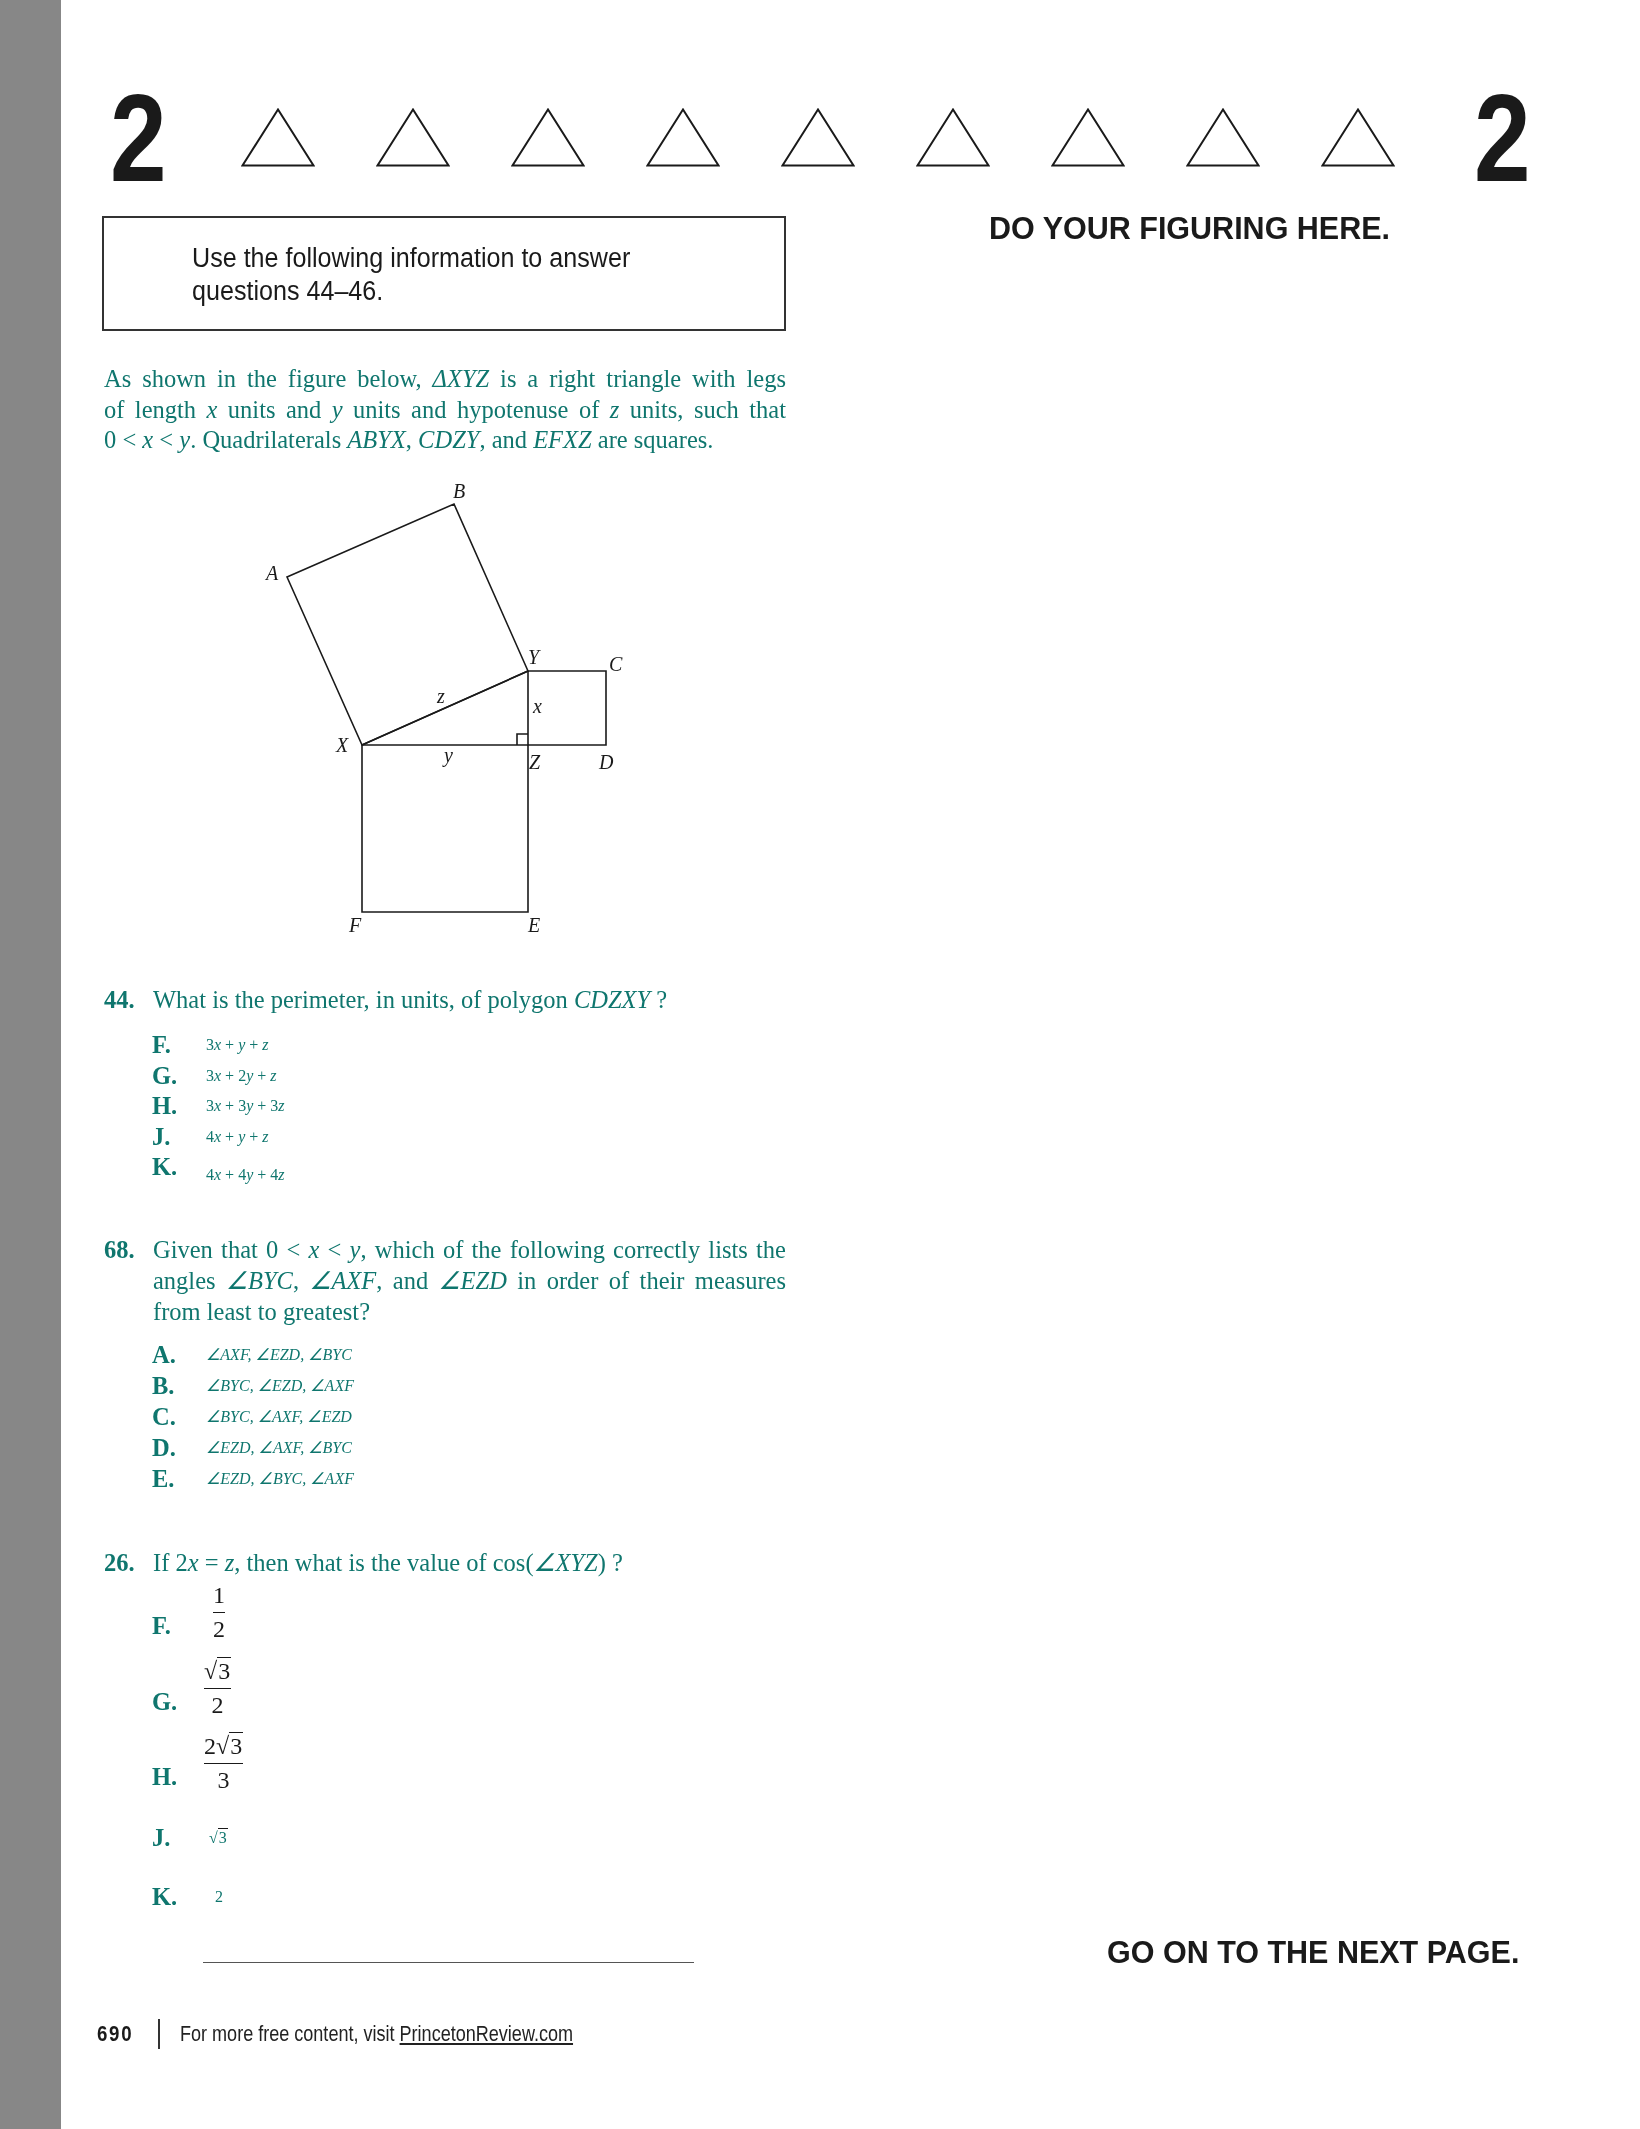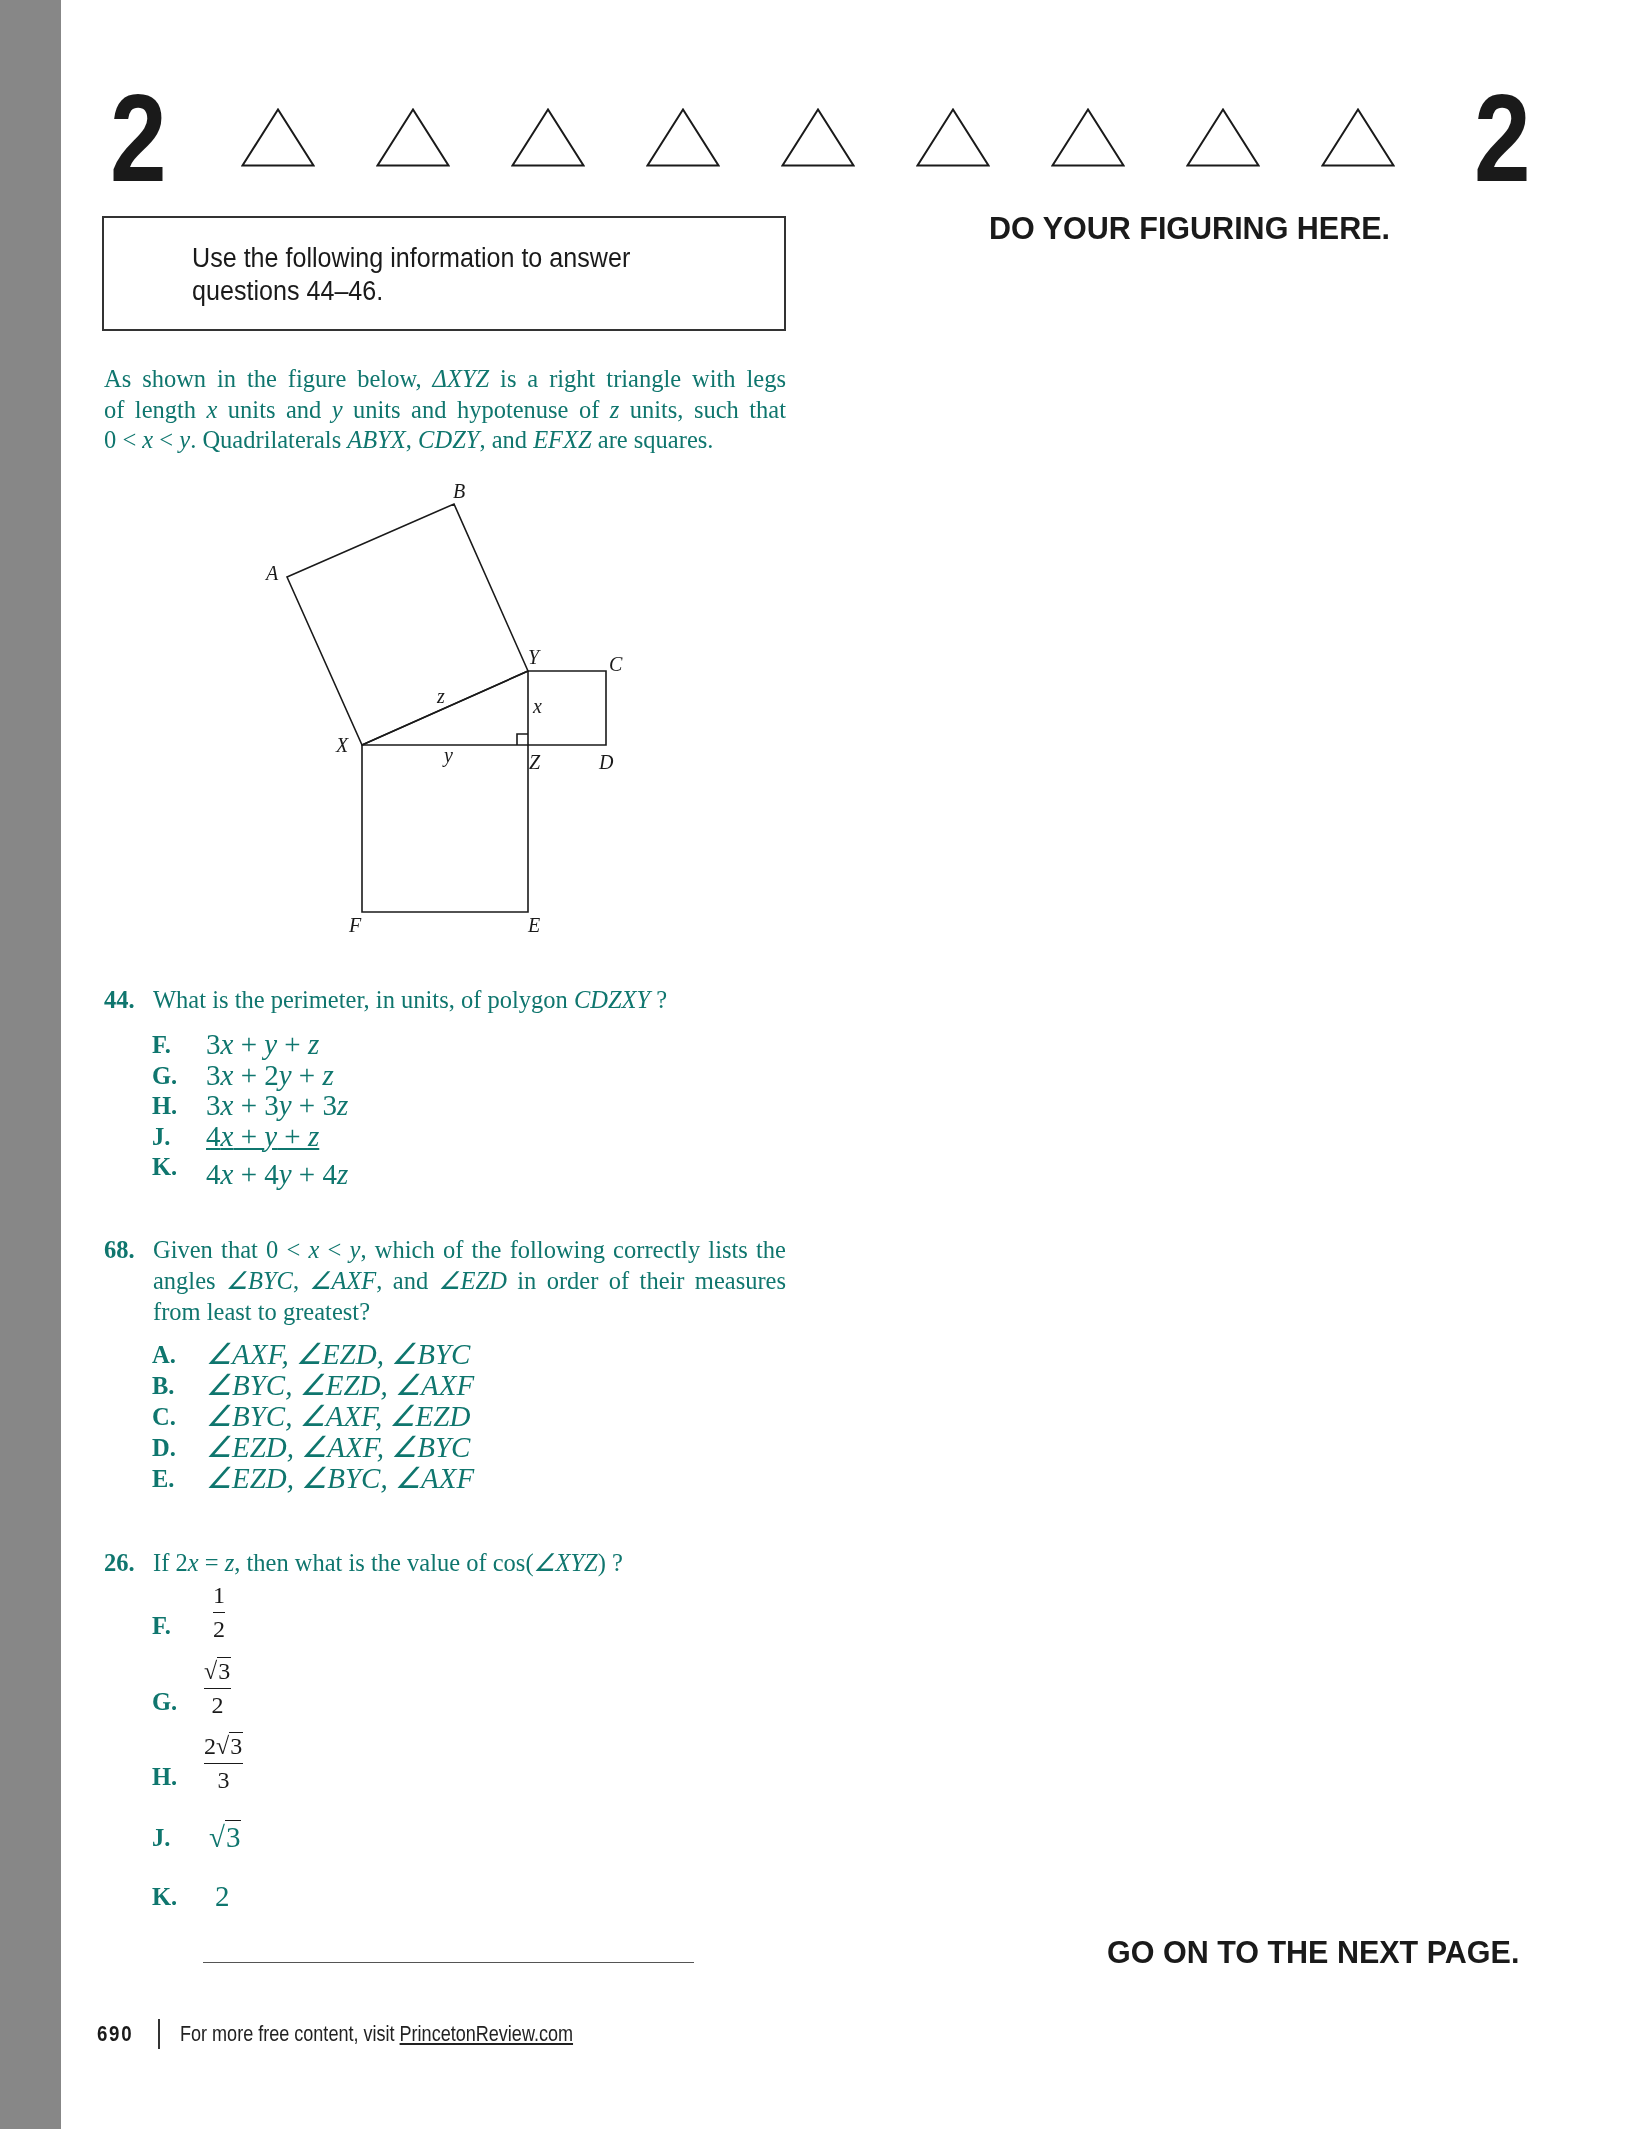--- a/index.html
+++ b/index.html
@@ -11,21 +11,21 @@
   .sans-bold { font-family:"Liberation Sans", sans-serif; font-weight:bold; color:#1a1a1a; }
   .infobox { position:absolute; left:102px; top:216px; width:684px; height:115px; border:2px solid #333; box-sizing:border-box; }
   .infobox-text { position:absolute; left:88px; top:24px; font-family:"Liberation Sans", sans-serif; font-size:27px; line-height:33px; color:#1a1a1a; transform:scaleX(0.93); transform-origin:left top; }
   .serif { font-family:"Liberation Serif", serif; color:#0f766e; }
   .passage { left:104px; top:364px; width:682px; font-size:24.5px; line-height:30.5px; white-space:normal; text-align:justify; }
   .passage-line { display:block; text-align:justify; text-align-last:justify; }
   .passage-line.last { text-align-last:left; }
   .qnum { font-weight:bold; }
   .q-line { font-size:24.5px; line-height:31px; }
   .opt-label { font-weight:bold; font-size:24.5px; }
-  .opt-val { font-size:29px; font-style:normal; }
+  .opt-val { font-size:16px; font-style:normal; }
   i { font-style:italic; }
   .frac { position:absolute; display:inline-flex; flex-direction:column; align-items:center; font-family:"Liberation Serif", serif; font-size:24px; line-height:27px; }
   .frac .bar { border-top:1.5px solid #1a1a1a; align-self:stretch; margin:3px 0; }
   .sqrt { display:inline-block; }
   .sqrt .rad-body { border-top:1.5px solid #1a1a1a; padding:0 1px; }
   .footer-num { font-family:"Liberation Sans", sans-serif; font-weight:bold; font-size:22px; transform:scaleX(0.85); transform-origin:left top; letter-spacing:2px; }
   .footer-text { font-family:"Liberation Sans", sans-serif; font-size:22px; transform:scaleX(0.82); transform-origin:left top; color:#222; }
   .footer-link { text-decoration:underline; color:#222; }
   .fig-label { font-family:"Liberation Serif", serif; font-style:italic; font-size:20px; fill:#1a1a1a; }
 </style>
@@ -113,21 +113,21 @@
     <div class="abs" style="left: 152px; top: 1059.5px; height: 31px; width: 300px;">
       <div class="abs serif opt-label q-line" style="left: 0px; top: 0px;">G.</div>
       <div class="abs serif opt-val q-line" style="left: 54px; top: 0px; text-align: right;">3<i>x</i> + 2<i>y</i> + <i>z</i></div>
     </div>
     <div class="abs" style="left: 152px; top: 1090px; height: 31px; width: 300px;">
       <div class="abs serif opt-label q-line" style="left: 0px; top: 0px;">H.</div>
       <div class="abs serif opt-val q-line" style="left: 54px; top: 0px;">3<i>x</i> + 3<i>y</i> + 3<i>z</i></div>
     </div>
     <div class="abs" style="left: 152px; top: 1120.5px; height: 31px; width: 300px;">
       <div class="abs serif opt-label q-line" style="left: 0px; top: 0px;">J.</div>
-      <div class="abs serif opt-val q-line" style="left: 54px; top: 0px; text-decoration: underline;">4<i>x</i> + <i>y</i> + <i>z</i></div>
+      <div class="abs serif opt-val q-line" style="left: 54px; top: 0px;">4<i>x</i> + <i>y</i> + <i>z</i></div>
     </div>
     <div class="abs" style="left: 152px; top: 1151px; height: 31px; width: 300px;">
       <div class="abs serif opt-label q-line" style="left: 0px; top: 0px;">K.</div>
       <div class="abs serif opt-val q-line" style="left: 54px; top: 8px;">4<i>x</i> + 4<i>y</i> + 4<i>z</i></div>
     </div>
     <div class="abs serif qnum q-line" style="left: 104px; top: 1234px;">68.</div>
     <div class="abs serif q-line" style="left: 153px; top: 1234px; width: 633px; white-space: normal; text-align: justify; text-align-last: justify;">Given that 0 &lt; <i>x</i> &lt; <i>y</i>, which of the following correctly lists the</div>
     <div class="abs serif q-line" style="left: 153px; top: 1265px; width: 633px; white-space: normal; text-align: justify; text-align-last: justify;">angles <i>∠BYC</i>, <i>∠AXF</i>, and <i>∠EZD</i> in order of their measures</div>
     <div class="abs serif q-line" style="left: 153px; top: 1296px;">from least to greatest?</div>
     <div class="abs" style="left: 152px; top: 1339px; height: 31px; width: 300px;">

